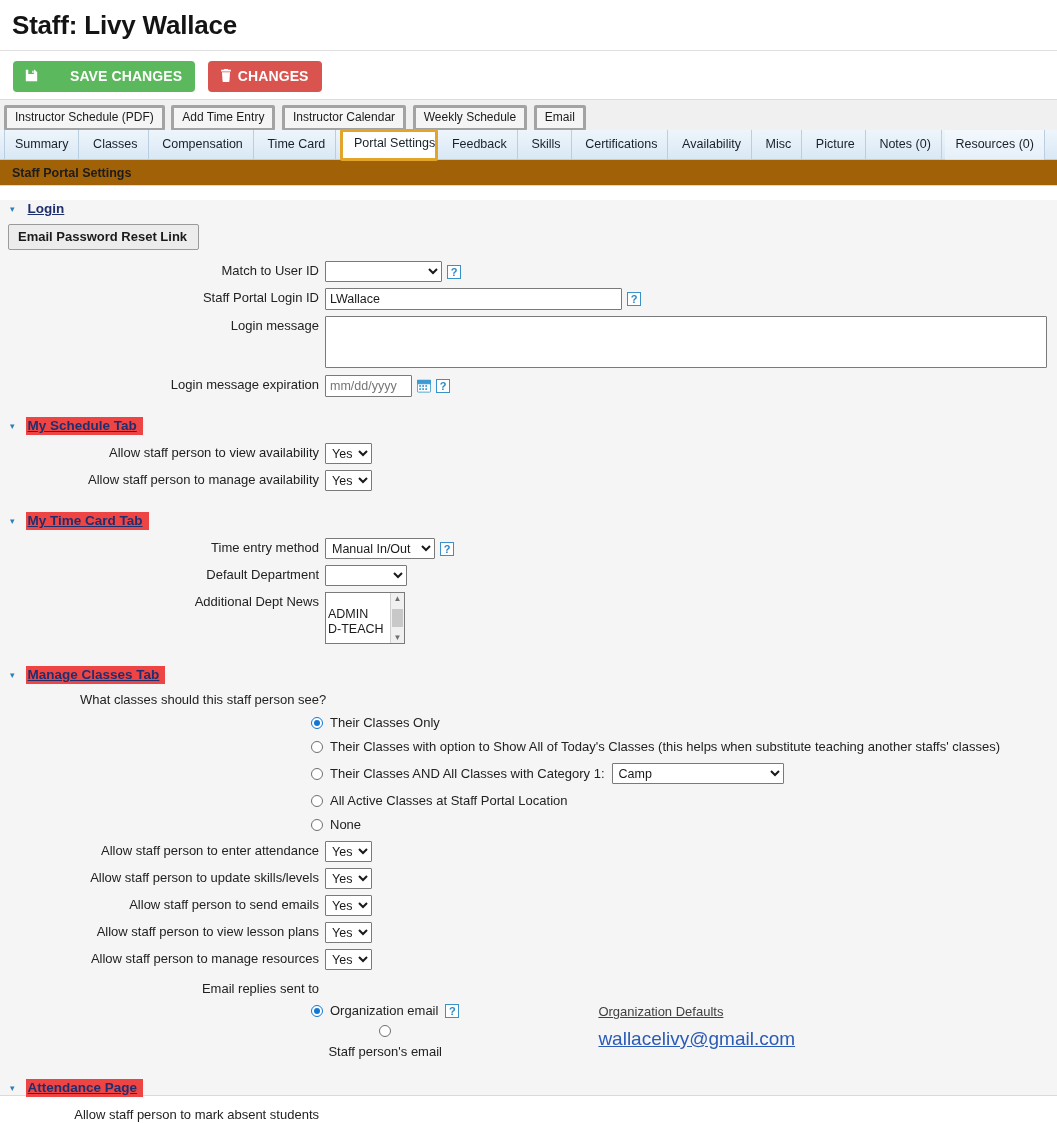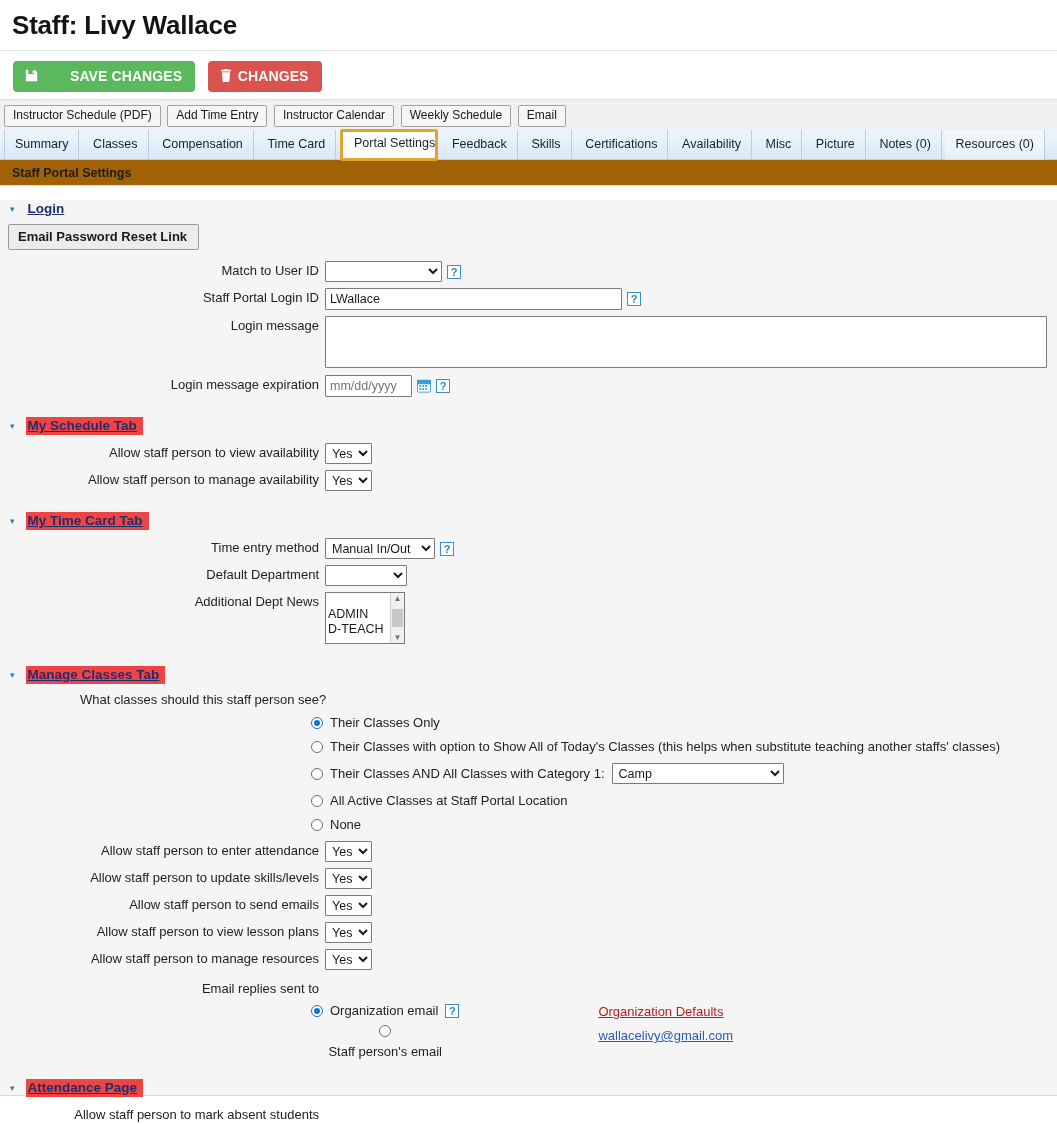--- a/index.html
+++ b/index.html
@@ -63,21 +63,21 @@
     background: #f0f0f0;
     border-top: 1px solid #dcdcdc;
     padding: 5px 0 6px 4px;
     height: 31px;
     box-sizing: border-box;
     white-space: nowrap;
   }
   .tbtn {
     display: inline-block;
     background: #f5f5f5;
-    border: 1px solid #a3a3a3;
+    border: 3px solid #a3a3a3;
     border-radius: 2px;
     font-size: 12px;
     color: #1b1b1b;
     padding: 3px 8px 4px 8px;
     margin-right: 3px;
     cursor: pointer;
     font-family: "Liberation Sans", sans-serif;
     line-height: 13px;
   }
 
@@ -285,22 +285,22 @@
     background: #1477d1;
     border-radius: 50%;
   }
   .q-line { display: flex; align-items: center; margin-top: 8px; }
   .q-line .qtext { margin-left: 80px; font-size: 13px; color: #222; }
 
   
   .email-block { display: flex; margin-top: 4px; }
   .email-left { margin-left: 311px; }
   .email-right { margin-left: 139px; padding-top: 1px; }
-  .link-visited { color: #b91c1c; text-decoration: underline; font-size: 13px; cursor: pointer; display: block; margin-bottom: 9px; }
-  .link-blue { color: #2b5bb7; text-decoration: underline; font-size: 13px; cursor: pointer; display: block; }
+  .link-visited { color: #404040; text-decoration: underline; font-size: 13px; cursor: pointer; display: block; margin-bottom: 9px; }
+  .link-blue { color: #2b5bb7; text-decoration: underline; font-size: 19px; cursor: pointer; display: block; }
 
   .two-line-label { line-height: 17px; padding-top: 1px; }
 </style>
 </head>
 <body>
 
 <div class="page-header">
   <div class="page-title">Staff: Livy Wallace</div>
 </div>
 

